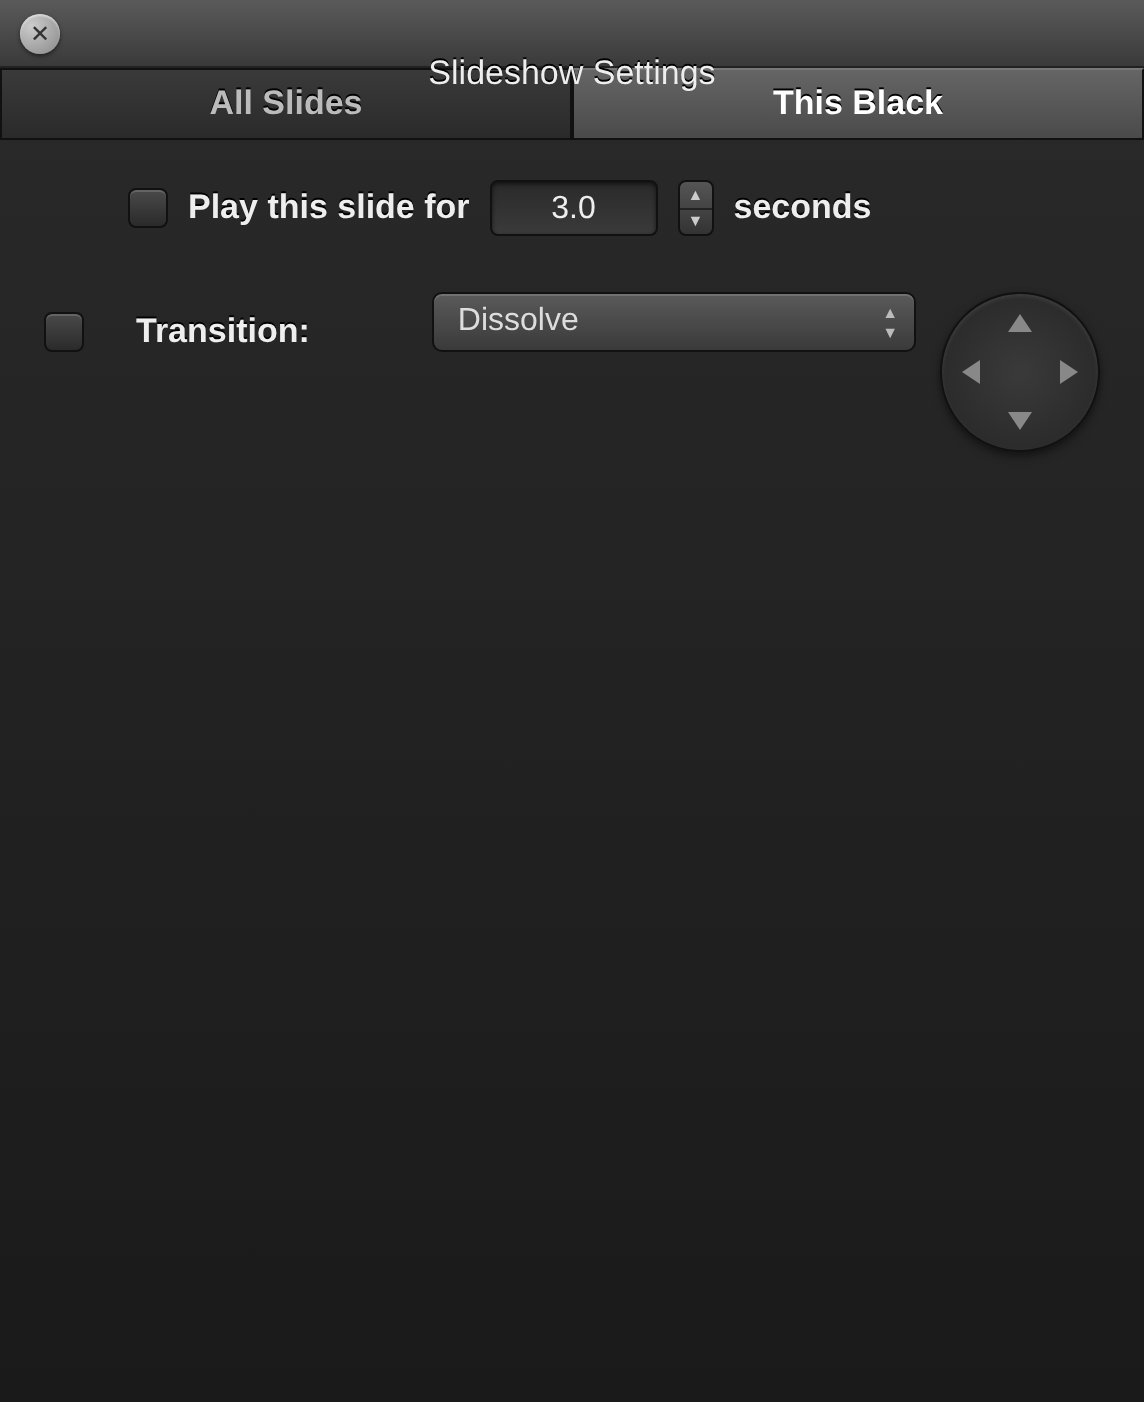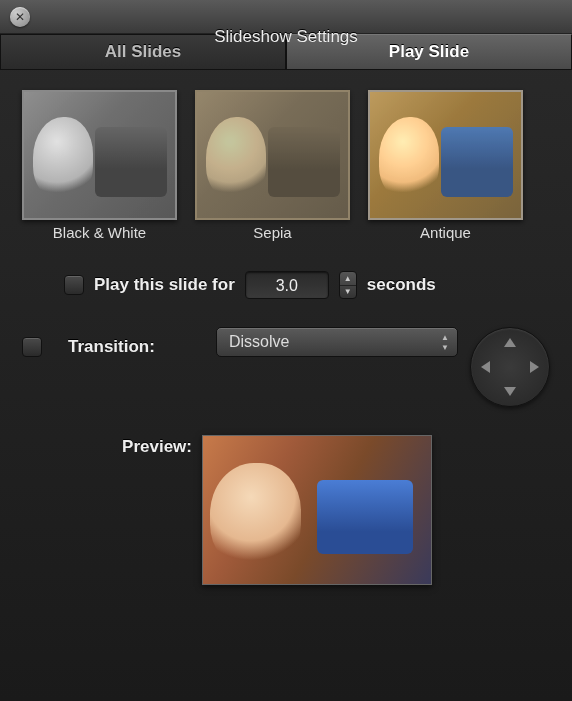--- a/index.html
+++ b/index.html
@@ -377,45 +377,25 @@
 
 <div class="titlebar">
   <div class="close-btn">
     <span>✕</span>
   </div>
   <div class="title">Slideshow Settings</div>
 </div>
 
 <div class="tabs">
   <div class="tab inactive">All Slides</div>
-  <div class="tab active">Play Slide</div>
+  <div class="tab active">This Black</div>
 </div>
 
 <div class="content">
 
-  <div class="effects-row">
-    <div class="effect">
-      <div class="thumb thumb-bw">
-          <div class="scene"></div>
-        </div>
-      <div class="effect-label">Black &amp; White</div>
-    </div>
-    <div class="effect">
-      <div class="thumb thumb-sepia">
-          <div class="scene"></div>
-        </div>
-      <div class="effect-label">Sepia</div>
-    </div>
-    <div class="effect">
-      <div class="thumb thumb-antique">
-          <div class="scene"></div>
-        </div>
-      <div class="effect-label">Antique</div>
-    </div>
-  </div>
 
   <div class="row">
     <div class="cbx"></div>
     <div class="bold-label">Play this slide for</div>
     <div class="num-input">3.0</div>
     <div class="stepper">
       <div class="step">▲</div>
       <div class="step">▼</div>
     </div>
     <div class="bold-label">seconds</div>
@@ -436,21 +416,15 @@
       </div>
     </div>
     <div class="dpad">
       <div class="dpad-arrow dpad-up"></div>
       <div class="dpad-arrow dpad-down"></div>
       <div class="dpad-arrow dpad-left"></div>
       <div class="dpad-arrow dpad-right"></div>
     </div>
   </div>
 
-  <div class="preview-row">
-    <div class="label-col right-label" style="width:170px;padding-top:2px">Preview:</div>
-    <div class="preview-box">
-      <div class="preview-scene"></div>
-    </div>
-  </div>
 
 
 </div>
 
 </body></html>

